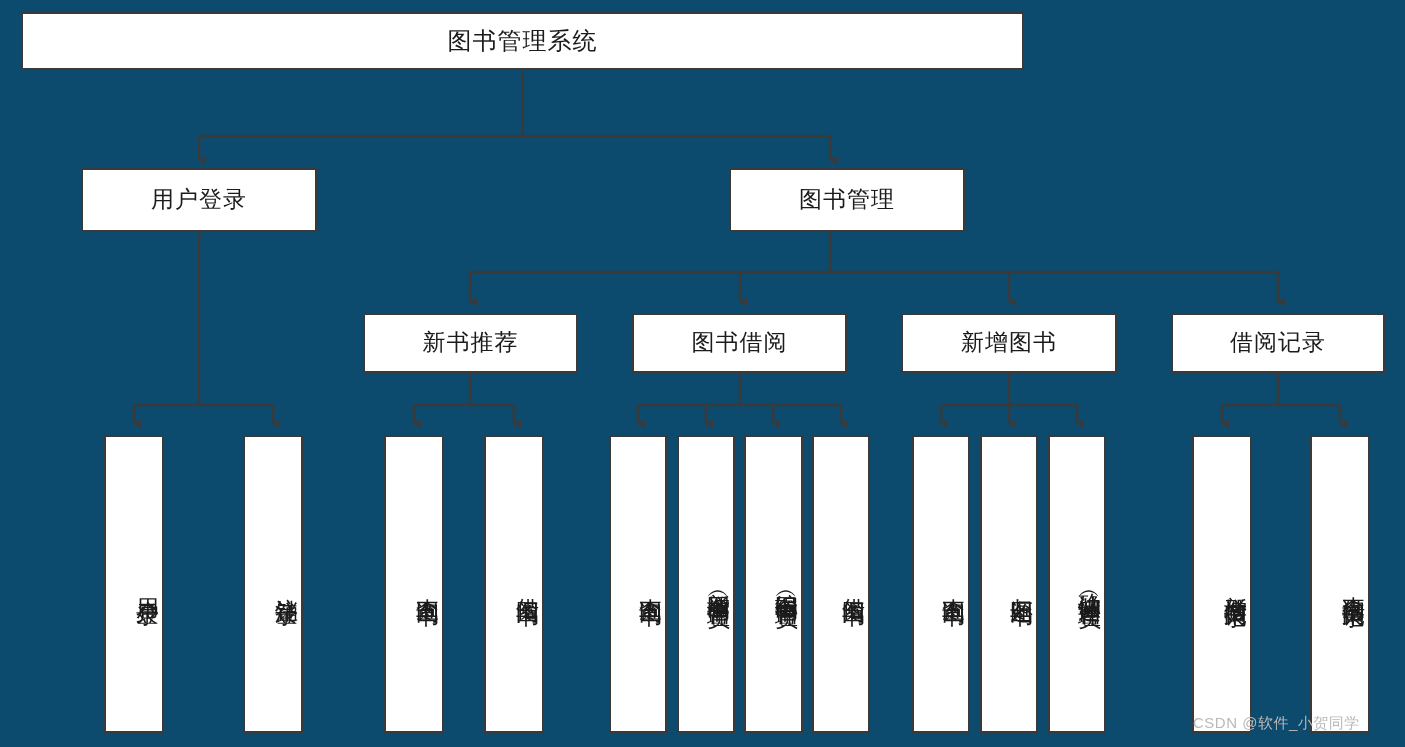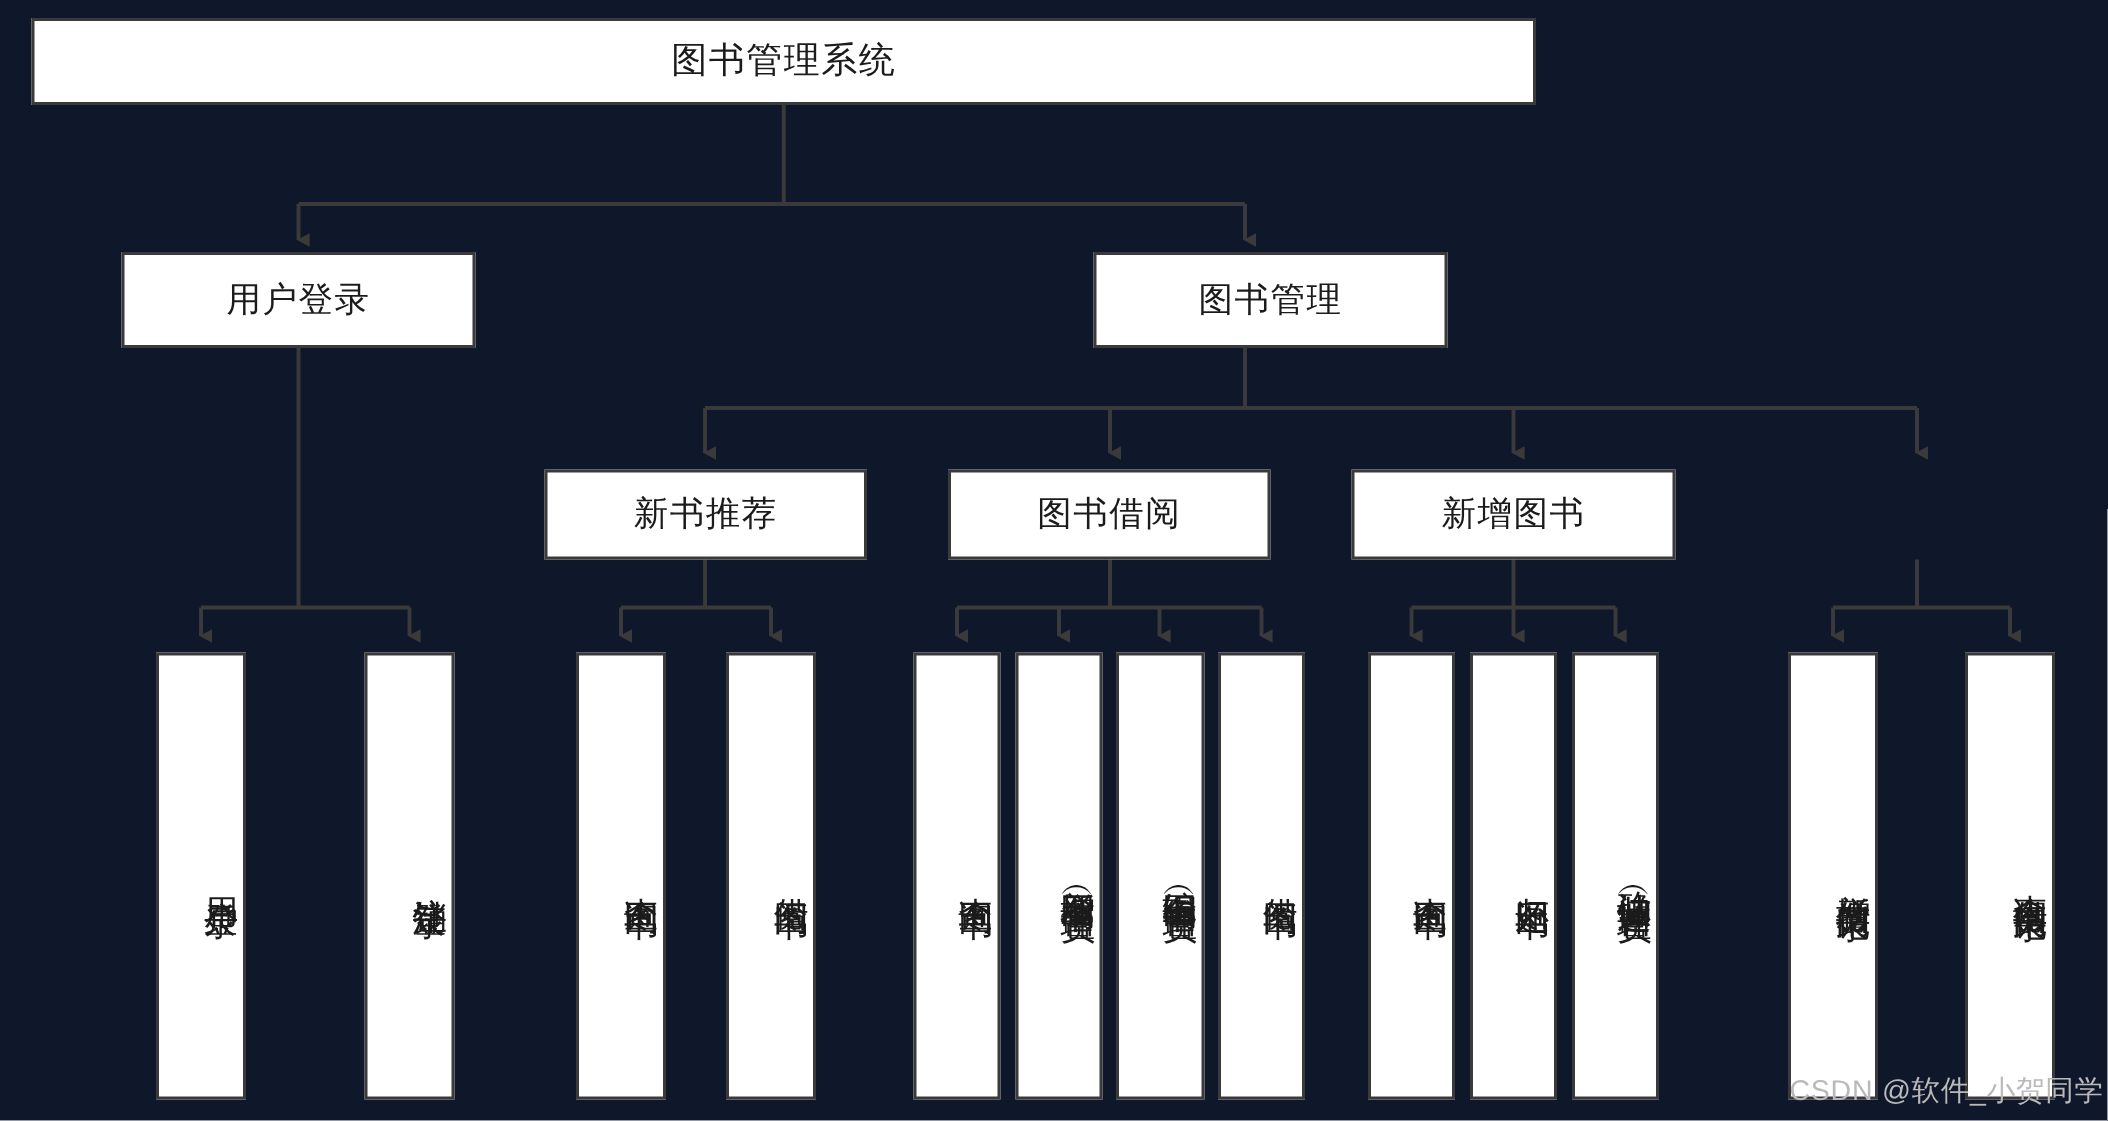--- a/index.html
+++ b/index.html
@@ -8,21 +8,21 @@
     padding: 0;
     background: #ffffff;
   }
   body {
     font-family: "Liberation Sans", "DejaVu Sans", sans-serif;
   }
   #canvas {
     position: relative;
     width: 1405px;
     height: 747px;
-    background: #0f172a;
+    background: #0c4a6e;
     overflow: hidden;
   }
   #wires {
     position: absolute;
     left: 0;
     top: 0;
     width: 1405px;
     height: 747px;
     pointer-events: none;
   }
@@ -56,21 +56,21 @@
     writing-mode: vertical-rl;
     text-orientation: upright;
     white-space: nowrap;
   }
   .node.root {
     font-size: 24px;
   }
   .watermark {
     position: absolute;
     color: #b9b9b9;
-    font-size: 19px;
+    font-size: 15px;
     letter-spacing: 0.5px;
     white-space: nowrap;
     z-index: 5;
   }
 </style>
 </head>
 <body>
 
 <div id="canvas">
 
@@ -125,20 +125,21 @@
   </svg>
 
   <div class="node horiz root" style="left:21px; top:12px; width:1003px; height:58px;">图书管理系统</div>
 
   <div class="node horiz" style="left:81px; top:168px; width:236px; height:64px;">用户登录</div>
   <div class="node horiz" style="left:711px; top:168px; width:236px; height:64px;margin-left:18px;">图书管理</div>
 
   <div class="node horiz" style="left:363px; top:313px; width:215px; height:60px;">新书推荐</div>
   <div class="node horiz" style="left:632px; top:313px; width:215px; height:60px;">图书借阅</div>
   <div class="node horiz" style="left:901px; top:313px; width:216px; height:60px;">新增图书</div>
+  <div class="node horiz" style="left:1171px; top:313px; width:214px; height:60px;">借阅记录</div>
 
   <div class="node vert" style="left:104px; top:435px; width:60px; height:298px;">
     <span class="vtext">用户登录</span>
   </div>
   <div class="node vert" style="left:243px; top:435px; width:60px; height:298px;">
     <span class="vtext">注销登录</span>
   </div>
 
   <div class="node vert" style="left:384px; top:435px; width:60px; height:298px;">
     <span class="vtext">查询图书</span>

